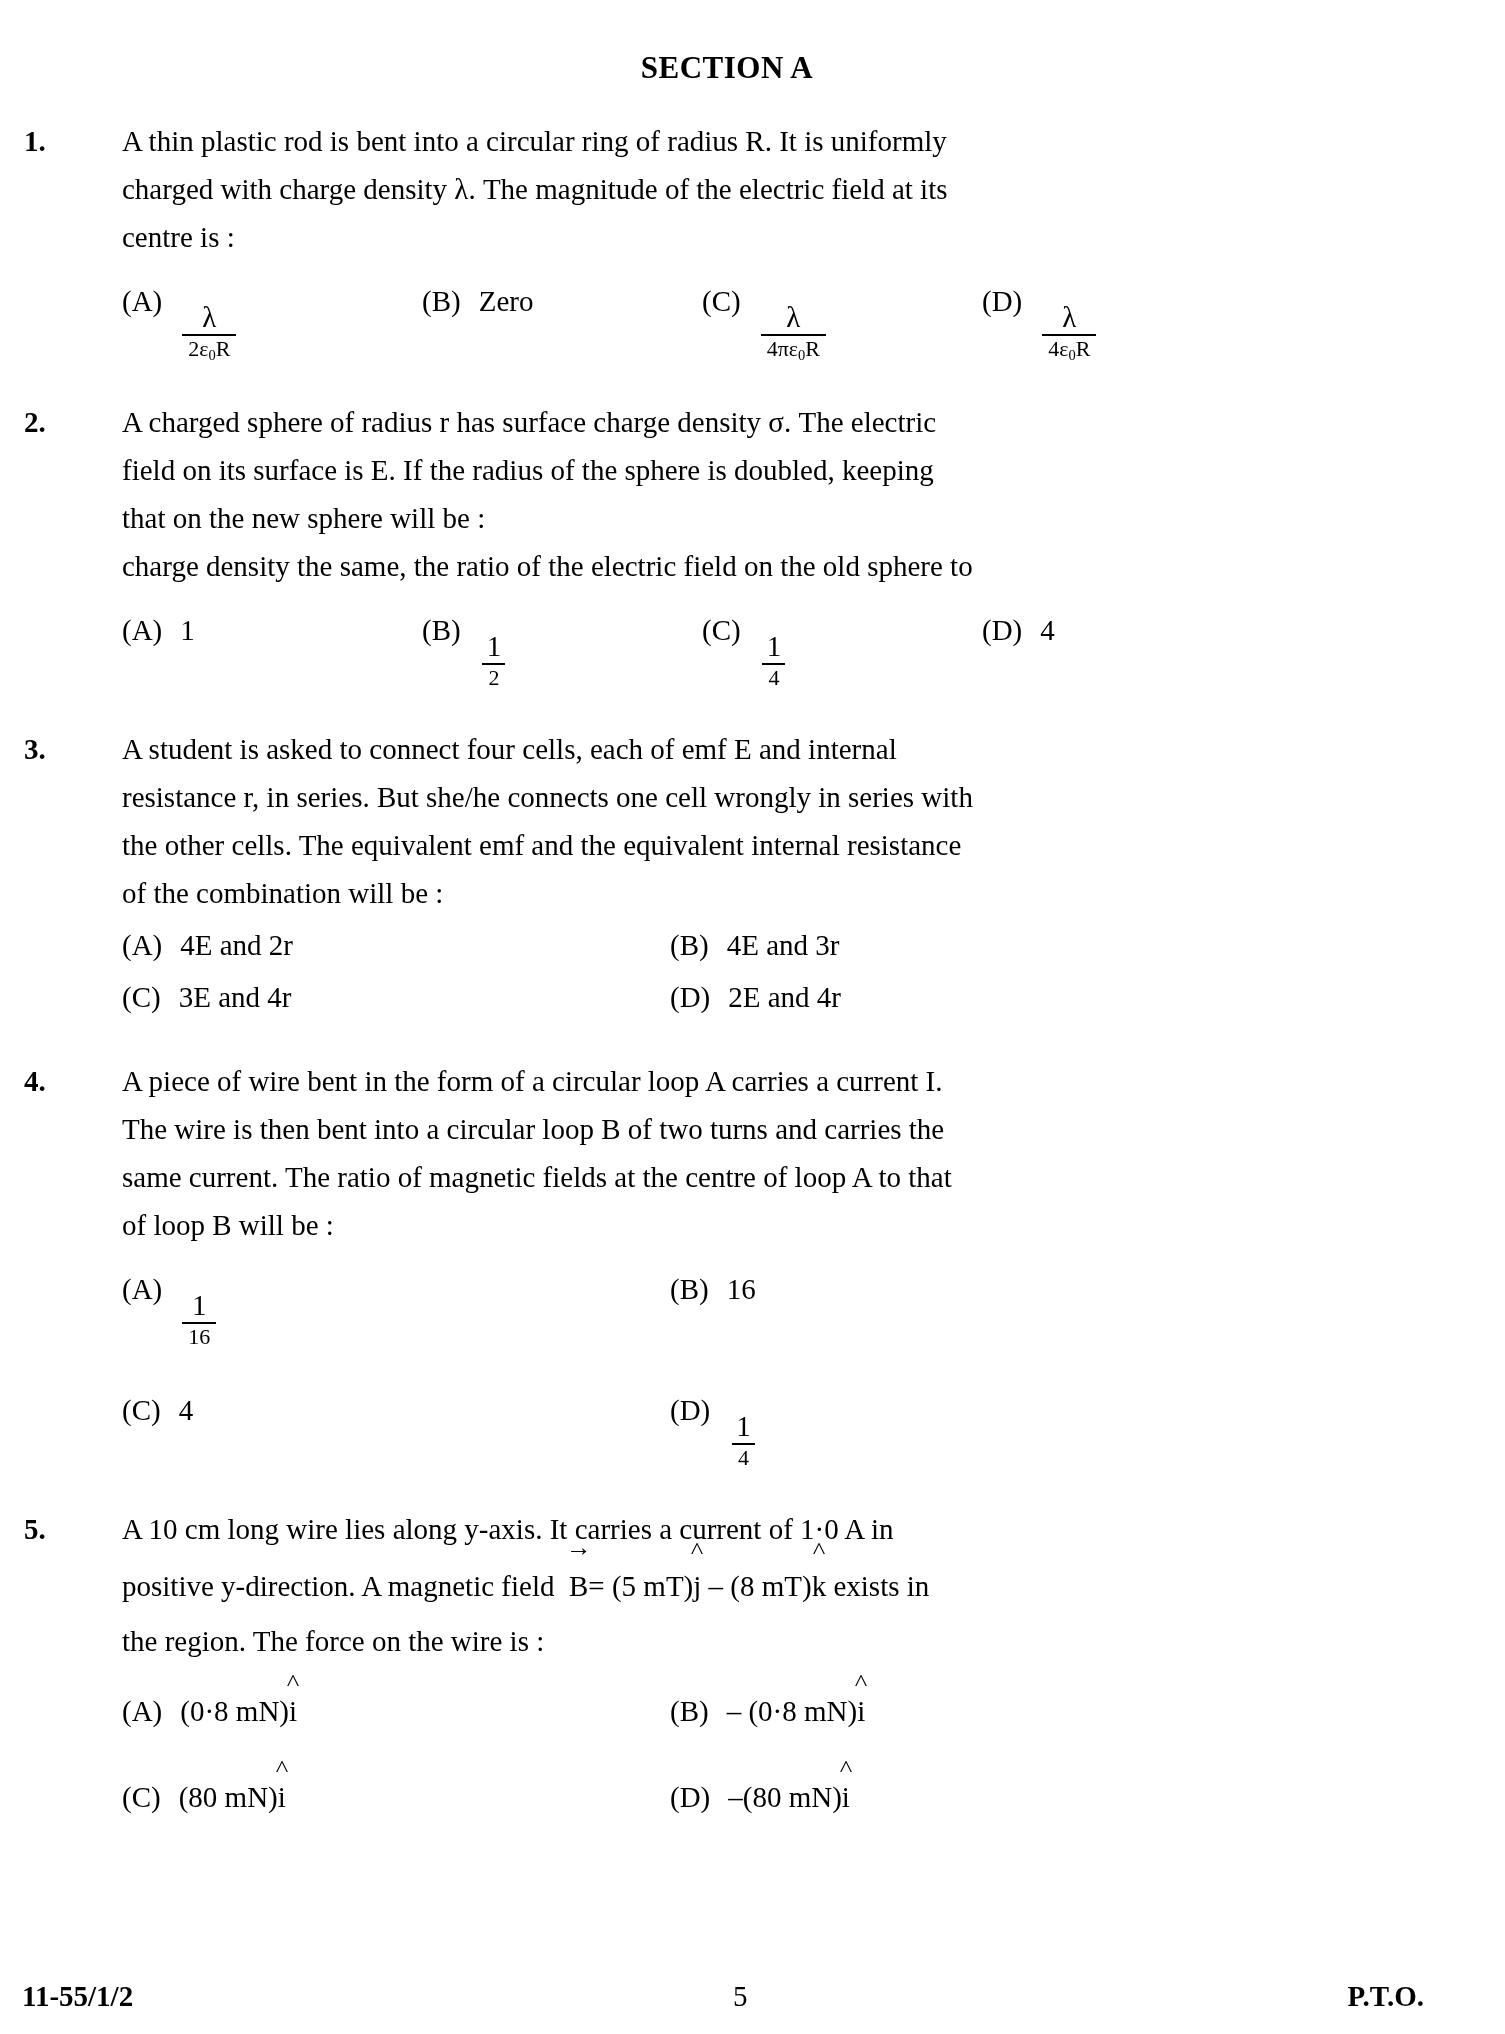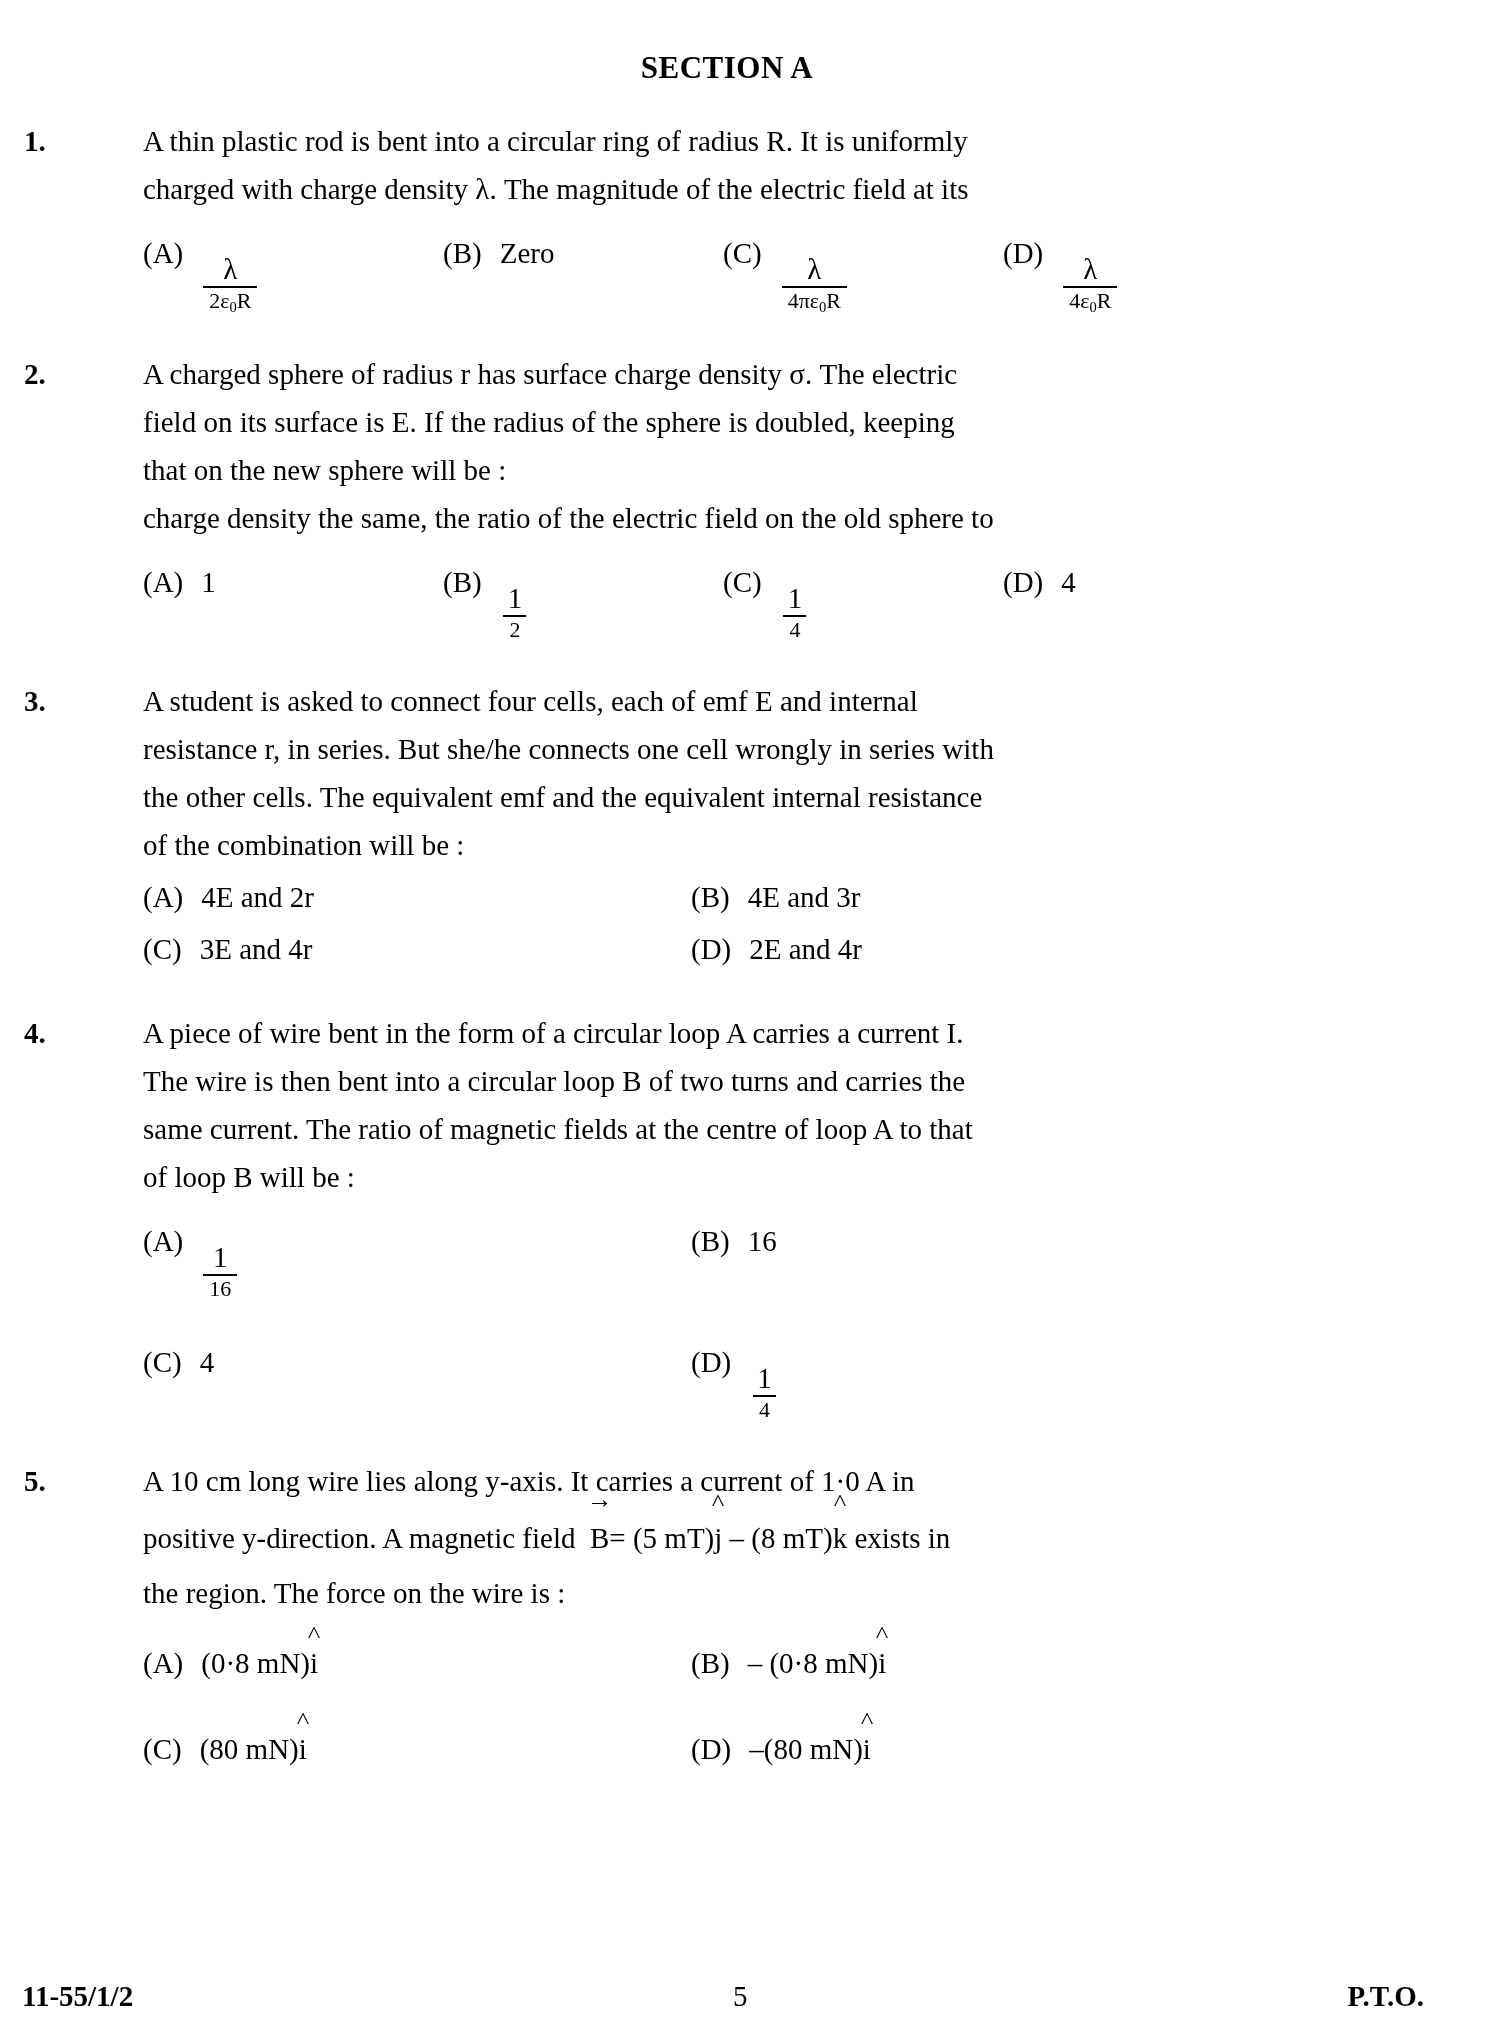--- a/index.html
+++ b/index.html
@@ -45,21 +45,20 @@
     flex: 0 0 100px;
     font-weight: bold;
     font-size: 29px;
     line-height: 48px;
     padding-left: 2px;
     box-sizing: border-box;
   }
   .q-body {
     flex: 1 1 auto;
     min-width: 0;
-    margin-left: 21px;
   }
   .q-text {
     font-size: 29px;
     line-height: 48px;
     text-align: justify;
     text-justify: inter-word;
   }
   .q-text.lastline-left { text-align: left; }
 
   
@@ -181,20 +180,21 @@
 <div class="page">
 
   <div class="section-title">SECTION A</div>
 
   <div class="sp-1"></div>
   <div class="q">
     <div class="q-num">1.</div>
     <div class="q-body">
       <div class="q-text">A thin plastic rod is bent into a circular ring of radius R. It is uniformly</div>
       <div class="q-text">charged with charge density λ. The magnitude of the electric field at its</div>
+      <div class="q-text lastline-left">centre is :</div>
 
       <div class="opts opts-4">
         <div class="opt-row">
 
           <div class="opt">
             <span class="opt-lbl">(A)</span>
             <span class="opt-val">
               <span class="frac">
                 <span class="num">λ</span>
                 <span class="den">2ε<sub class="sb">0</sub>R</span>

